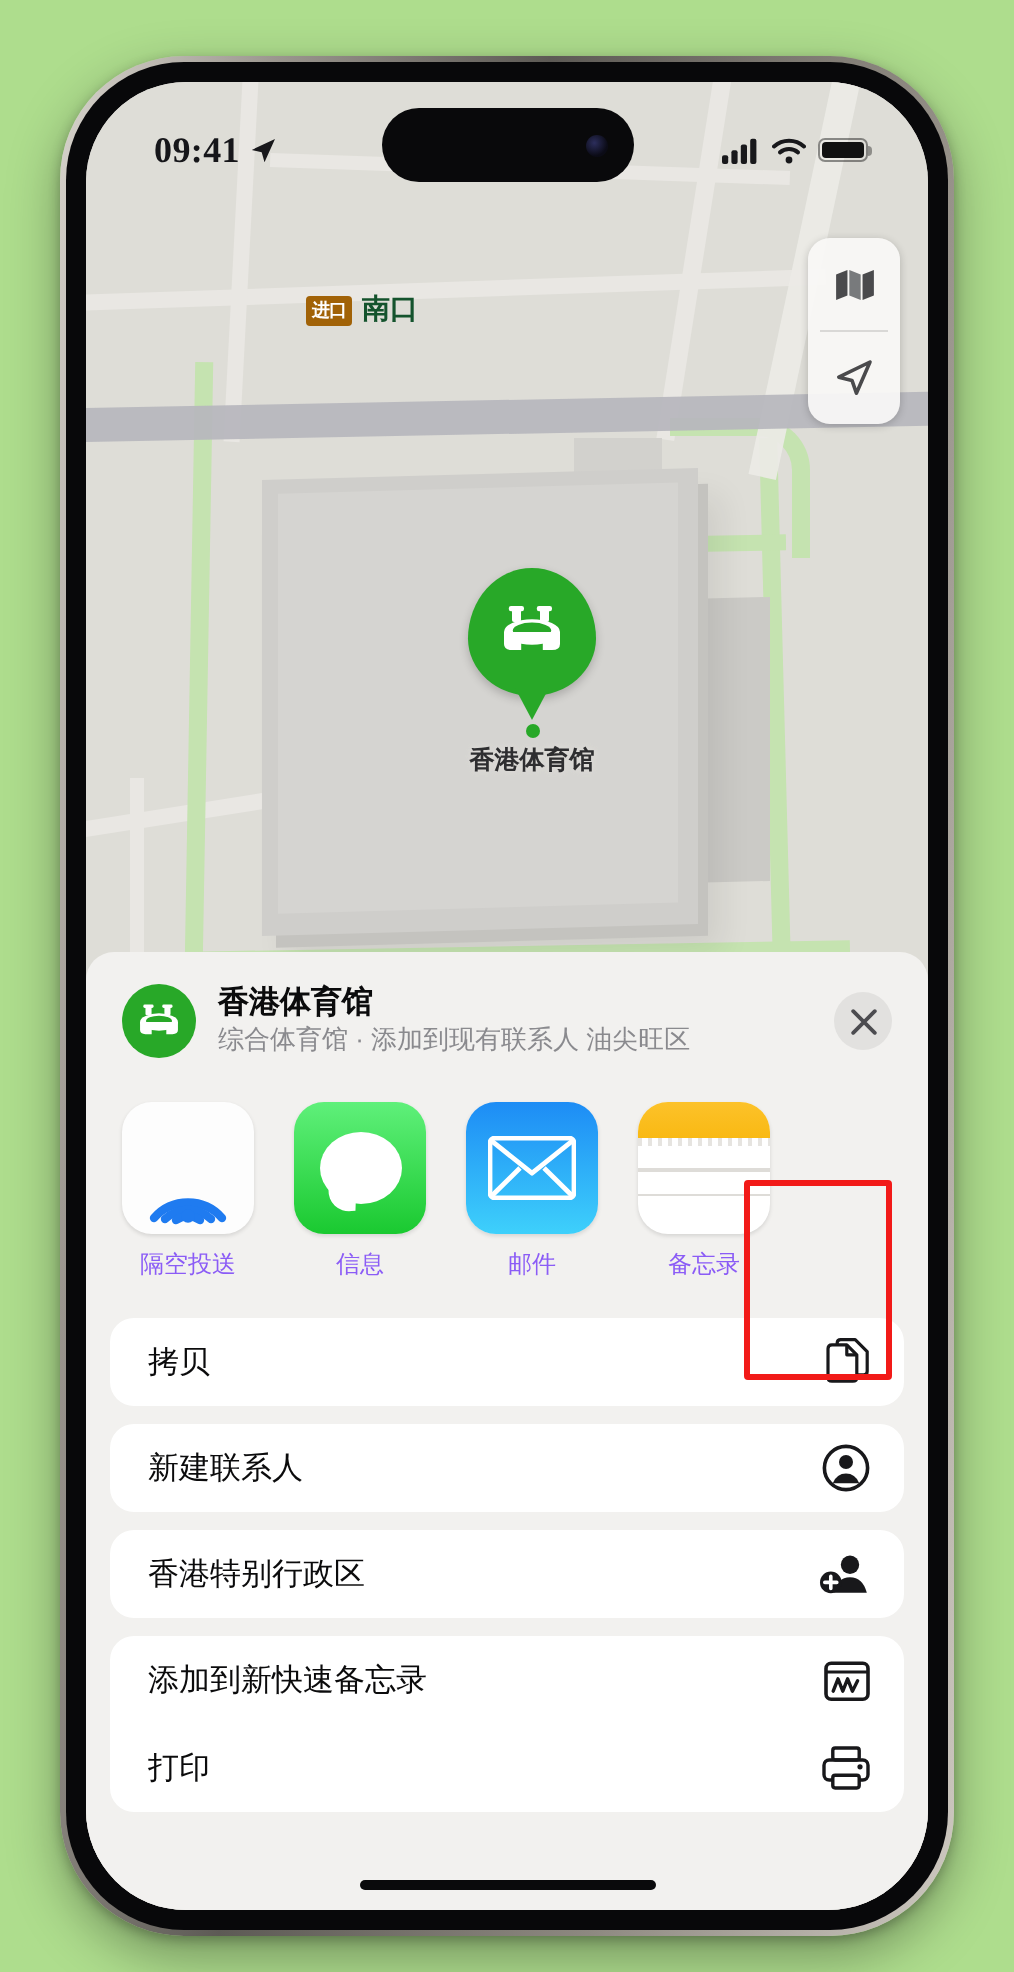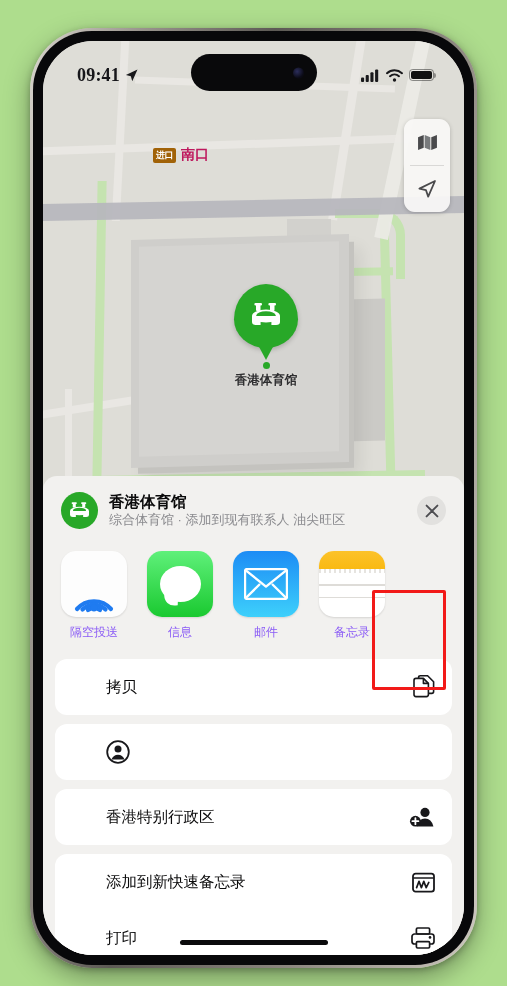--- a/index.html
+++ b/index.html
@@ -101,21 +101,21 @@
 
   
   #poi-nankou {
     position:absolute; left:110px; top:105px;
     display:flex; align-items:center; gap:5px;
   }
   #nankou-badge {
     background:#a16207; color:#fff; font-size:9px; font-weight:700;
     padding:1px 3px; border-radius:2px; letter-spacing:-.5px;
   }
-  #nankou-label { font-size:14px; color:#be185d; font-weight:600; }
+  #nankou-label { font-size:14px; color:#14532d; font-weight:600; }
 
   
   #map-pin-group {
     position:absolute; left:181px; top:243px;
     width:84px; text-align:center;
   }
   #pin-teardrop {
     width:64px; height:64px; margin:0 auto;
     background:#28a828; border-radius:50% 50% 50% 50%/55% 55% 45% 45%;
     position:relative;
@@ -257,22 +257,22 @@
     position:absolute; left:329px; top:549px;
     width:74px; height:100px;
     border:3.5px solid #f21a18; border-radius:2px;
     z-index:40; pointer-events:none;
   }
 
   
   #action-list { margin-top:12px; }
   .action-group { background:#fff; border-radius:12px; margin-bottom:9px; overflow:hidden; }
   .action-row {
-    height:56px; display:flex; align-items:center;
-    padding:0 17px 0 19px; gap:10px;margin-left:32px;
+    height:44px; display:flex; align-items:center;
+    padding:0 17px 0 19px; gap:10px;
   }
   .action-label { flex:1; font-size:15.5px; color:#0b0b0c; font-weight:500; }
   .action-icon { flex:0 0 auto; display:flex; align-items:center; }
 
   
   #home-indicator {
     position:absolute; left:50%; bottom:10px; transform:translateX(-50%);
     width:148px; height:5.5px; border-radius:3px; background:#0a0a0c;
     z-index:60;
   }
@@ -455,20 +455,21 @@
                   <path d="M1 5.4 Q1 3.4 3 3.4 L10.4 3.4 L15.4 8.4 L15.4 19.6 Q15.4 21.6 13.4 21.6 L3 21.6 Q1 21.6 1 19.6 Z" fill="#fff" stroke="#18181b" stroke-width="1.6" stroke-linejoin="round"></path>
                   <path d="M5.6 3.2 L5.6 2.4 Q5.6 0.8 7.4 0.8 L14.6 0.8 L20.6 6.8 L20.6 16.6 Q20.6 18.4 18.8 18.4 L16 18.4" fill="none" stroke="#18181b" stroke-width="1.6" stroke-linejoin="round"></path>
                   <path d="M10.4 3.4 L10.4 8.4 L15.4 8.4" fill="none" stroke="#18181b" stroke-width="1.6" stroke-linejoin="round"></path>
                 </svg>
               </span>
             </div>
           </div>
 
           <div class="action-group">
             <div class="action-row">
+              <span class="action-label">新建联系人</span>
               <span class="action-icon">
                 <svg width="24" height="24" viewBox="0 0 24 24">
                   <circle cx="12" cy="12" r="10.8" fill="none" stroke="#18181b" stroke-width="1.8"></circle>
                   <circle cx="12" cy="9" r="3.5" fill="#18181b"></circle>
                   <path d="M5.4 19.6 Q7.4 14.8 12 14.8 Q16.6 14.8 18.6 19.6 Z" fill="#18181b"></path>
                 </svg>
               </span>
             </div>
           </div>
 

